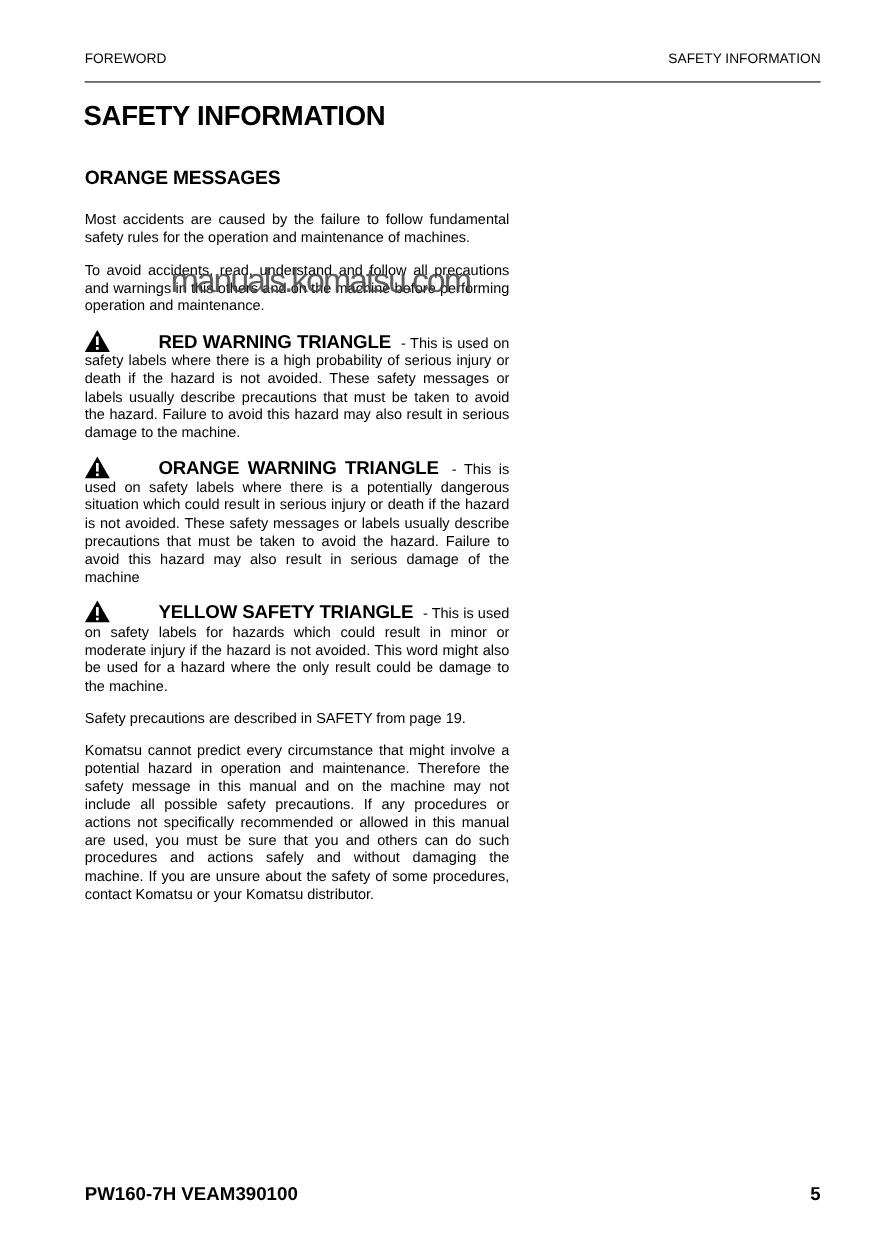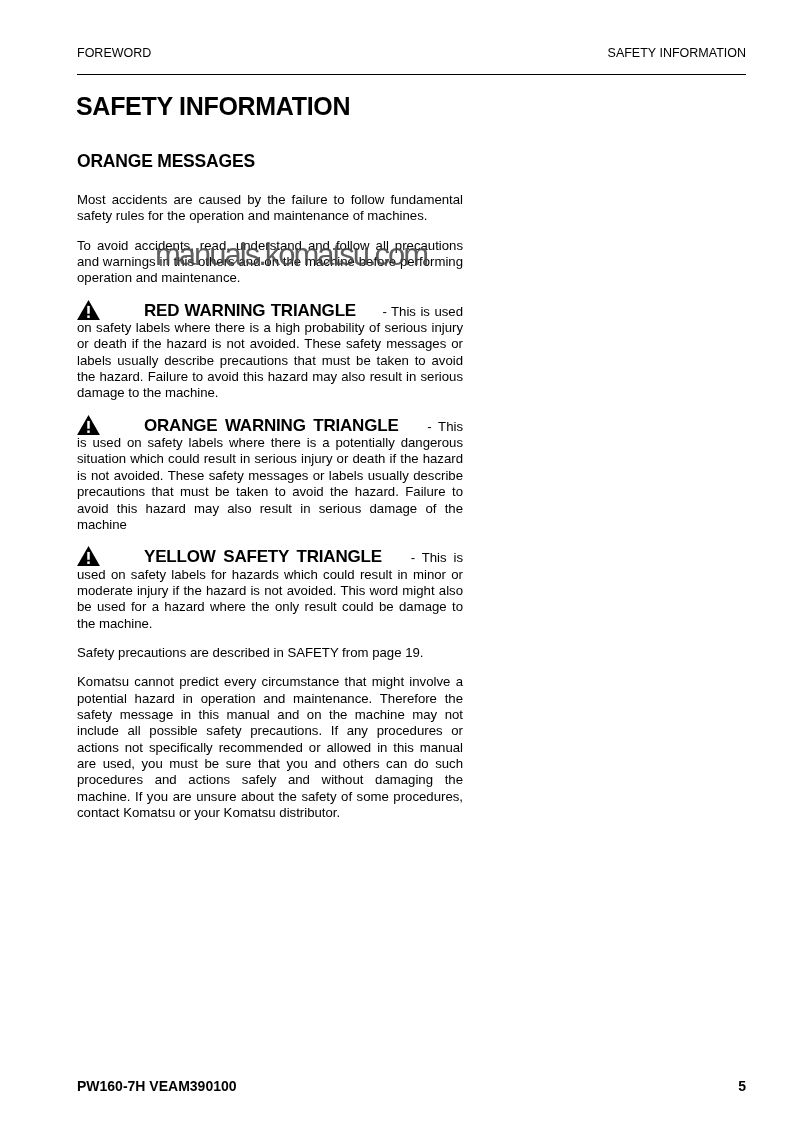--- a/index.html
+++ b/index.html
@@ -63,39 +63,39 @@
     height: 20px;
     vertical-align: -4px;
     margin-right: 8px;
   }
   .warn-head {
     font-size: 17px;
     font-weight: bold;
     letter-spacing: -0.2px;
     margin-left: 36px;
   }
-  .warn-text { margin-left: 22px; }
+  .warn-text { margin-left: 5px; }
   .notice-label { font-weight: bold; }
   .watermark {
     position: absolute;
     top: 237px; left: 155px;
     font-size: 31px;
     letter-spacing: -2px;
     color: #454545;
     opacity: 0.85;
     white-space: nowrap;
     z-index: 3;
     pointer-events: none;
   }
   .running-footer {
     position: absolute;
     bottom: 29px; left: 77px; right: 47px;
     display: flex;
     justify-content: space-between;
-    font-size: 14px;
+    font-size: 17px;
     font-weight: bold;
     line-height: 16px;
     text-align: right;
   }
 </style>
 </head>
 <body>
 
 <div class="page">
 

